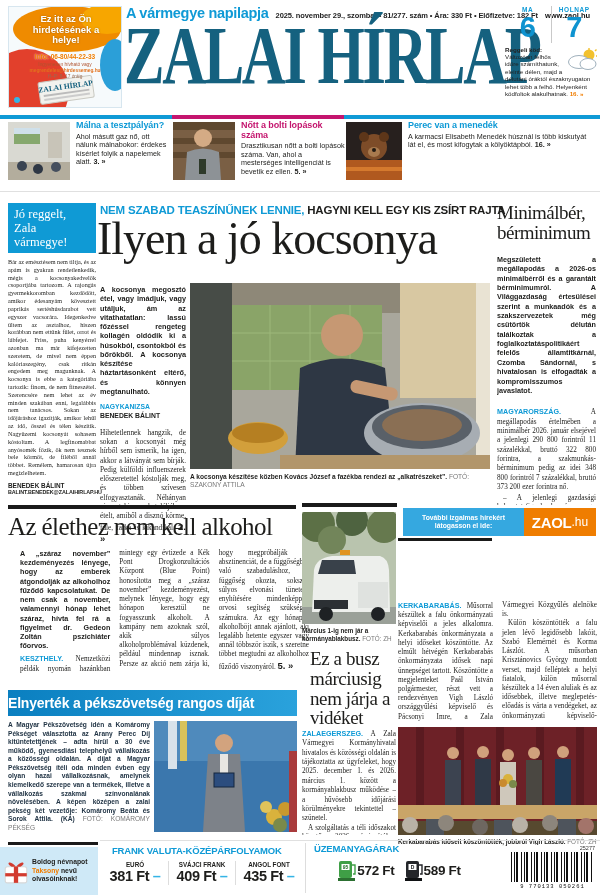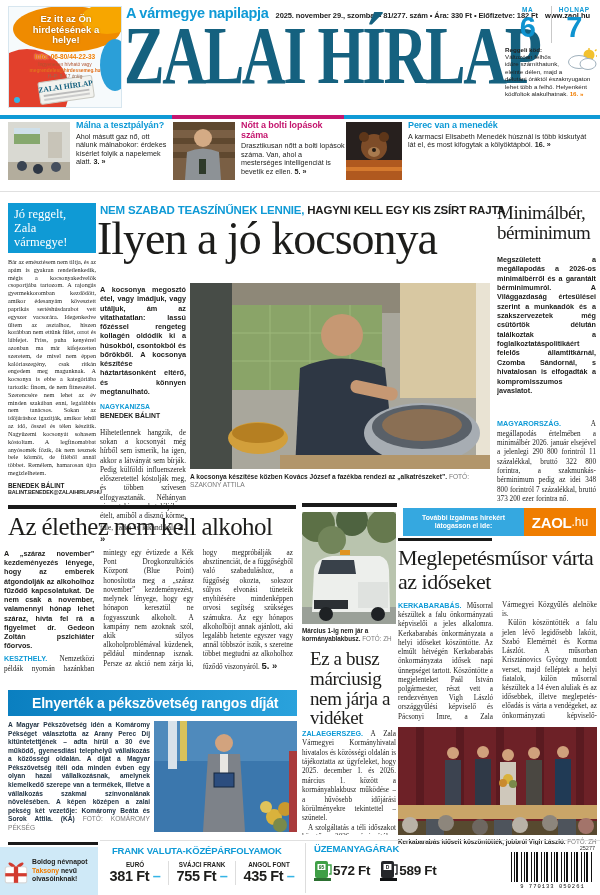--- a/index.html
+++ b/index.html
@@ -56,59 +56,59 @@
   .headline1{left:97px;top:216px;width:398px;font-size:46px;letter-spacing:-1px;line-height:1;}
   .leadcol{left:100px;top:285px;width:86px;}
   .lead-bold{font-size:7.3px;font-weight:bold;line-height:1.27;}
   .locline{margin-top:7px;font-size:6.8px;line-height:1.3;}
   .leadbody{margin-top:7px;font-family:"Liberation Serif",serif;font-size:7.3px;line-height:1.27;}
   .caption{font-size:6.6px;font-weight:bold;line-height:1.2;}
   
   .wagecol{left:497px;top:203px;width:99px;height:302px;overflow:hidden;}
   .h-wage{font-size:19px;letter-spacing:-0.5px;line-height:1.05;}
   .wage-lead{margin-top:12px;font-size:7.2px;font-weight:bold;line-height:1.3;}
-  .wage-body{margin-top:24px;font-family:"Liberation Serif",serif;font-size:7.2px;line-height:1.3;}
+  .wage-body{margin-top:12px;font-family:"Liberation Serif",serif;font-size:7.2px;line-height:1.3;}
   .wage-body p{margin:0 0 1px 0;}
   .zaol{display:flex;height:28px;}
   .zaol-b{flex:1;background:#35a8e0;color:#fff;font-size:6.8px;font-weight:bold;text-align:center;
           display:flex;flex-direction:column;justify-content:center;line-height:1.25;}
   .zaol-o{width:72px;background:#ef7d00;color:#fff;display:flex;align-items:center;justify-content:center;}
   .zaol-o .zl{font-size:15px;font-weight:bold;letter-spacing:-0.3px;}
   .zaol-o .zh{font-size:12px;}
   
   .h-alcohol{left:8px;top:514px;width:292px;font-size:25px;letter-spacing:-0.6px;line-height:1;}
-  .alc-cols{left:4px;top:549px;width:289px;height:136px;column-count:3;column-gap:9px;overflow:hidden;}
+  .alc-cols{left:20px;top:549px;width:289px;height:136px;column-count:3;column-gap:9px;overflow:hidden;}
   .alc-lead{font-size:7.2px;font-weight:bold;line-height:1.28;margin:0 0 4px 0;text-align:justify;}
   .smallbody{font-family:"Liberation Serif",serif;font-size:7.2px;line-height:1.28;margin:0;text-align:justify;}
   
   .vancap{left:302px;top:627px;width:94px;font-size:6.3px;font-weight:bold;line-height:1.2;}
   .h-bus{left:310px;top:649px;width:94px;font-size:19px;line-height:1.04;letter-spacing:-0.4px;}
   .busbody{left:302px;top:729px;width:94px;height:106px;overflow:hidden;}
   .busbody p{font-family:"Liberation Serif",serif;font-size:7.2px;line-height:1.3;margin:0;text-align:justify;}
   
   .h-seniors{left:398px;top:546px;width:200px;font-size:22px;letter-spacing:-0.5px;line-height:1.07;}
   .sen-cols{left:398px;top:601px;width:199px;height:122px;column-count:2;column-gap:9px;overflow:hidden;}
   
   .bak-banner{left:8px;top:690px;width:289px;height:26px;background:linear-gradient(90deg,#0a7fc0,#2aa2dc);
-              color:#fff;font-size:14px;font-weight:bold;line-height:26px;padding-left:24px;box-sizing:border-box;letter-spacing:-0.2px;}
+              color:#fff;font-size:14px;font-weight:bold;line-height:26px;padding-left:0;box-sizing:border-box;letter-spacing:-0.2px;}
   .bak-text{left:8px;top:721px;width:142px;height:114px;overflow:hidden;font-size:6.6px;font-weight:bold;
             color:#223546;line-height:1.3;text-align:justify;}
   
   .nameday{left:0;top:847px;width:98px;height:48px;background:#cfe9f7;display:flex;align-items:center;padding:0 3px;box-sizing:border-box;}
   .nd-text{font-size:6.8px;font-weight:bold;line-height:1.3;color:#1d1d1b;}
   .nd-name{color:#f07d00;}
   .fin-h{font-size:9.5px;font-weight:bold;color:#0f9ad6;letter-spacing:-0.2px;}
   .cur-row{left:102px;top:861px;width:200px;display:flex;text-align:center;}
   .cur-cell{flex:1;padding:0 3px;}
   .cur-cell+.cur-cell{border-left:1px solid #ddd;}
   .cur-lab{font-size:6.3px;font-weight:bold;}
   .cur-val{font-size:14.5px;font-weight:bold;letter-spacing:-0.4px;line-height:1.15;}
   .trend{color:#35b4e6;}
   .fuel{left:305px;top:843px;width:190px;height:50px;border-left:1px solid #ddd;padding-left:8px;box-sizing:border-box;}
-  .fuel-row{display:flex;align-items:center;margin-top:5px;}
+  .fuel-row{display:flex;align-items:center;margin-top:5px;justify-content:center;}
   .fuel-val{font-size:13.5px;font-weight:bold;letter-spacing:-0.3px;margin-right:10px;}
   .barcode{left:508px;top:845px;width:89px;height:48px;background:#fff;}
   .bars{position:absolute;left:3px;top:7px;width:83px;height:30px;
         background:repeating-linear-gradient(90deg,#111 0 1px,#fff 1px 3px,#111 3px 4px,#fff 4px 5px,#111 5px 7px,#fff 7px 10px);}
   .bc-num{position:absolute;right:2px;top:0;font-size:5.5px;color:#333;}
   .bc-dig{position:absolute;left:0;top:38px;width:100%;text-align:center;font-size:5.5px;letter-spacing:1px;
           font-family:"Liberation Mono",monospace;color:#111;}
   .hair{background:#e0e0e0;}
 </style>
 </head>
@@ -331,21 +331,20 @@
   </div>
   <div class="abs vancap">
     <span>Március 1-ig nem jár a kormányablakbusz. </span><span class="credit">FOTÓ: ZH</span>
   </div>
   <div class="abs h-bus serif">Ez a busz márciusig nem járja a vidéket</div>
   <div class="abs busbody">
     <p><span class="loc">ZALAEGERSZEG.</span><span> A Zala Vármegyei Kormányhivatal hivatalos és közösségi oldalán is tájékoztatta az ügyfeleket, hogy 2025. december 1. és 2026. március 1. között a kormányablakbusz működése – a hűvösebb időjárási körülményekre tekintettel – szünetel.</span></p>
     <p style="text-indent:6px;">A szolgáltatás a téli időszakot követően, 2026 márciusától a megszokott rendben folytatódik majd.</p>
   </div>
 
-  <div class="abs h-seniors serif">Meglepetésműsor várta az időseket</div>
   <div class="abs sen-cols">
     <p class="smallbody"><span class="loc">KERKABARABÁS.</span><span> Műsorral készültek a falu önkormányzati képviselői a jeles alkalomra. Kerkabarabás önkormányzata a helyi időseket köszöntötte. Az elmúlt hétvégén Kerkabarabás önkormányzata idősek napi ünnepséget tartott. Köszöntötte a megjelenteket Paál István polgármester, részt vett a rendezvényen Vigh László országgyűlési képviselő és Pácsonyi Imre, a Zala Vármegyei Közgyűlés alelnöke is.</span></p>
     <p class="smallbody" style="text-indent:6px;">Külön köszöntötték a falu jelen lévő legidősebb lakóit, Szabó Elemérnét és Korma Lászlót. A műsorban Krisztánovics György mondott verset, majd felléptek a helyi fiatalok, külön műsorral készültek a 14 éven aluliak és az idősebbek, illetve meglepetés-előadás is várta a vendégeket, az önkormányzati képviselő-testület tagjai táncos produkciót adtak elő. (KT)</p>
   </div>
   <div class="ph" style="left:398px;top:727px;width:199px;height:108px;">
     <svg viewBox="0 0 199 108" preserveAspectRatio="none">
       <rect width="199" height="108" fill="#6d2127"></rect>
       <g fill="#5a1a20">
           <rect x="18" width="8" height="82"></rect>
           <rect x="58" width="8" height="82"></rect>
@@ -428,21 +427,21 @@
   </div>
 
   <div class="abs fin-h" style="left:112px;top:845px;">FRANK VALUTA-KÖZÉPÁRFOLYAMOK</div>
   <div class="abs cur-row">
     <div class="cur-cell">
       <div class="cur-lab">EURÓ</div>
       <div class="cur-val"><span>381 Ft</span> <span class="trend">–</span></div>
     </div>
     <div class="cur-cell">
       <div class="cur-lab">SVÁJCI FRANK</div>
-      <div class="cur-val"><span>755 Ft</span> <span class="trend">–</span></div>
+      <div class="cur-val"><span>409 Ft</span> <span class="trend">–</span></div>
     </div>
     <div class="cur-cell">
       <div class="cur-lab">ANGOL FONT</div>
       <div class="cur-val"><span>435 Ft</span> <span class="trend">–</span></div>
     </div>
   </div>
 
   <div class="abs fuel">
     <div class="fin-h">ÜZEMANYAGÁRAK</div>
     <div class="fuel-row">

